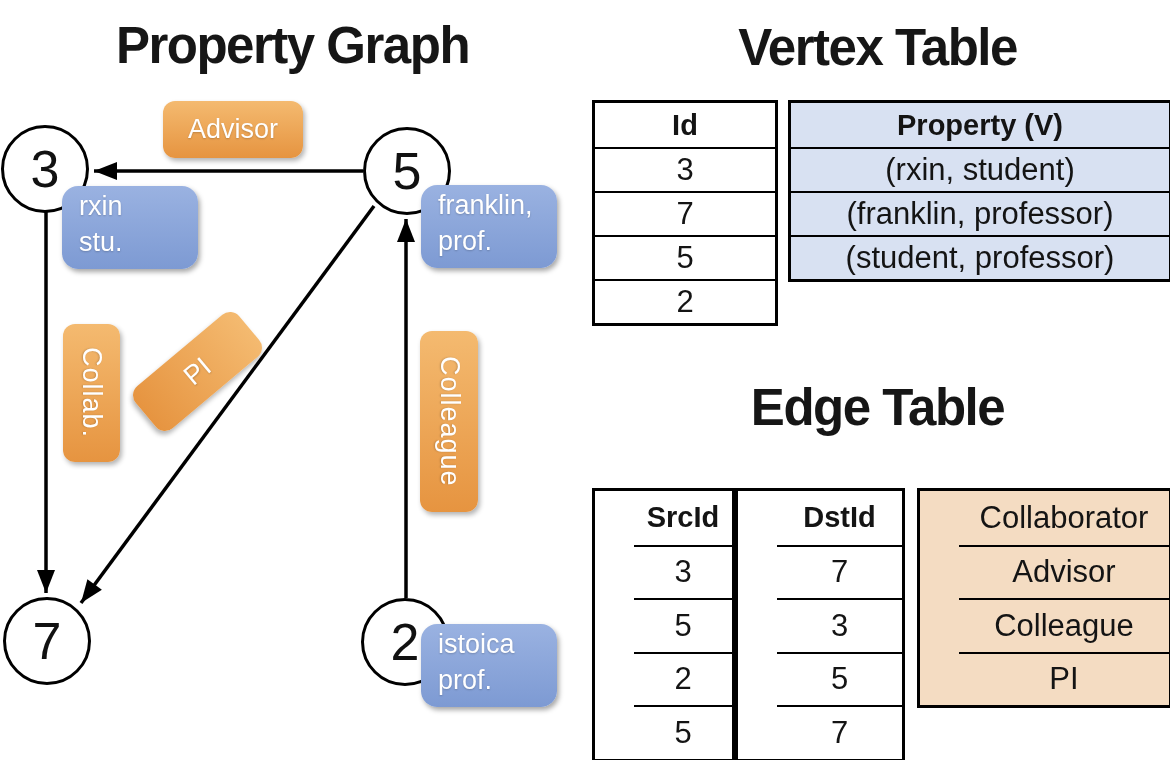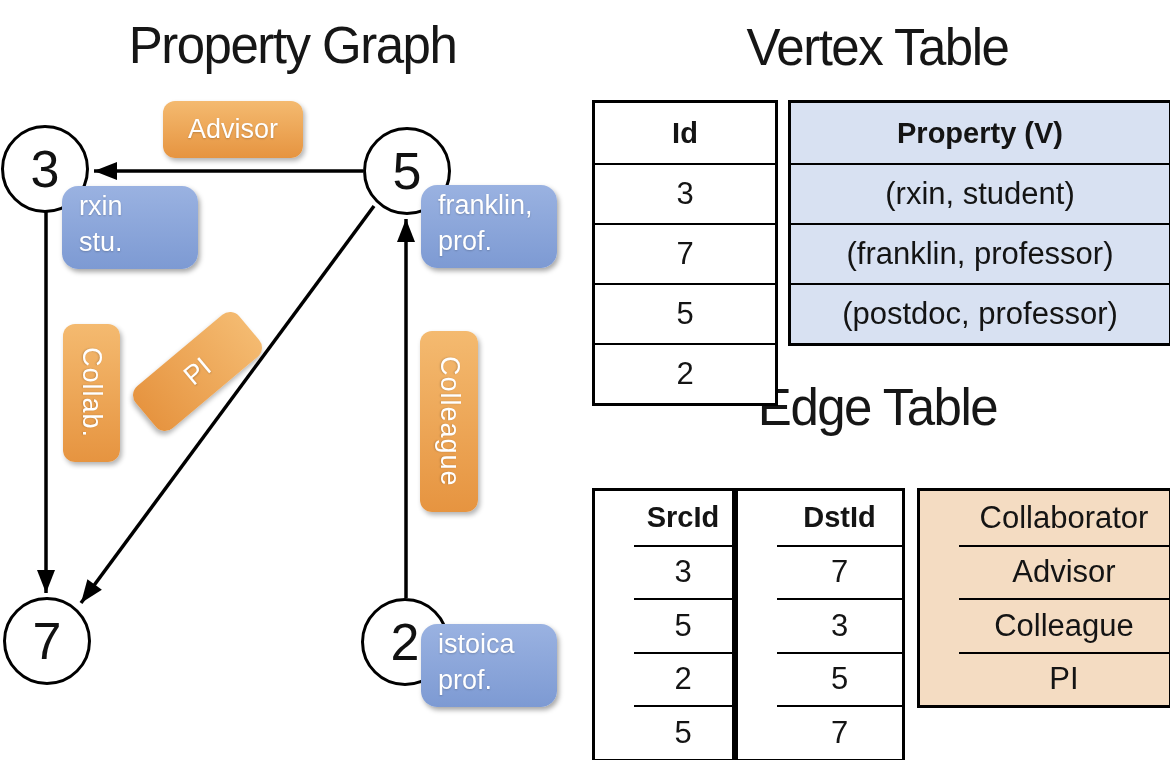--- a/index.html
+++ b/index.html
@@ -1,21 +1,21 @@
 <!DOCTYPE html>
 <html><head>
 <meta charset="utf-8">
 <style>
   html,body { margin:0; padding:0; background:#ffffff; }
   .stage {
     position:relative; width:1170px; height:760px; background:#ffffff;
     overflow:hidden; font-family:"Liberation Sans", sans-serif; color:#141414;
   }
   .big-title {
-    position:absolute; text-align:center; font-size:51px; font-weight:400;
+    position:absolute; text-align:center; font-size:51px; font-weight:700;
     letter-spacing:-1.5px; color:#161616; white-space:nowrap;
   }
   .graph-title  { left:0;    top:16px;  width:585px; }
   .vertex-title { left:585px; top:18px; width:585px; }
   .edge-title   { left:585px; top:378px; width:585px;text-align:center; }
 
   svg.edges { position:absolute; left:0; top:0; }
 
   .vcircle {
     position:absolute; width:88px; height:88px; box-sizing:border-box;
@@ -56,21 +56,21 @@
 
   .tcol { position:absolute; box-sizing:border-box; border:3px solid #000; background:#fff; }
   .tcol .cell {
     box-sizing:border-box; display:flex; align-items:center; justify-content:center;
     height:54px; font-size:31px; border-top:2.5px solid #000; white-space:nowrap;
   }
   .tcol .cell:first-child { border-top:none; }
   .tcol .th { font-weight:bold; font-size:29px; }
   .vt-id   { left:592px; top:100px; width:186px; }
   .vt-prop { left:788px; top:100px; width:384px; background:#d8e1f2; }
-  .vt-id .cell, .vt-prop .cell { height:60px; }
+  .vt-id .cell, .vt-prop .cell { height:44px; }
   .et-src  { left:592px; top:488px; width:143px; }
   .et-dst  { left:735px; top:488px; width:170px; }
   .et-prop { left:917px; top:488px; width:255px; background:#f4dcc2; }
   .et-src .cell, .et-dst .cell, .et-prop .cell { height:53.5px;margin-left:39px; }
 </style>
 </head>
 <body>
 
 <div class="stage">
 
@@ -133,21 +133,21 @@
     <div class="cell th">Id</div>
     <div class="cell">3</div>
     <div class="cell">7</div>
     <div class="cell">5</div>
     <div class="cell">2</div>
   </div>
   <div class="tcol vt-prop">
     <div class="cell th">Property (V)</div>
     <div class="cell">(rxin, student)</div>
     <div class="cell">(franklin, professor)</div>
-    <div class="cell">(postdoc, professor)</div>
+    <div class="cell">(student, professor)</div>
   </div>
 
   <div class="tcol et-src">
     <div class="cell th">SrcId</div>
     <div class="cell">3</div>
     <div class="cell">5</div>
     <div class="cell">2</div>
     <div class="cell">5</div>
   </div>
   <div class="tcol et-dst">

